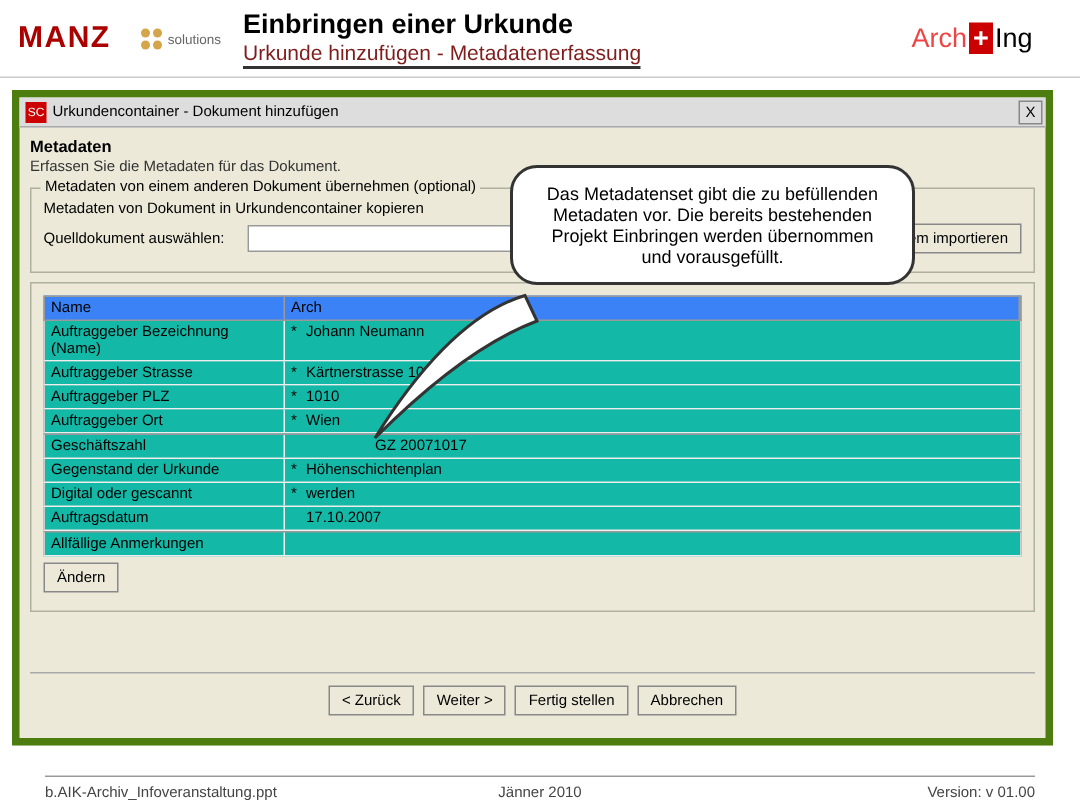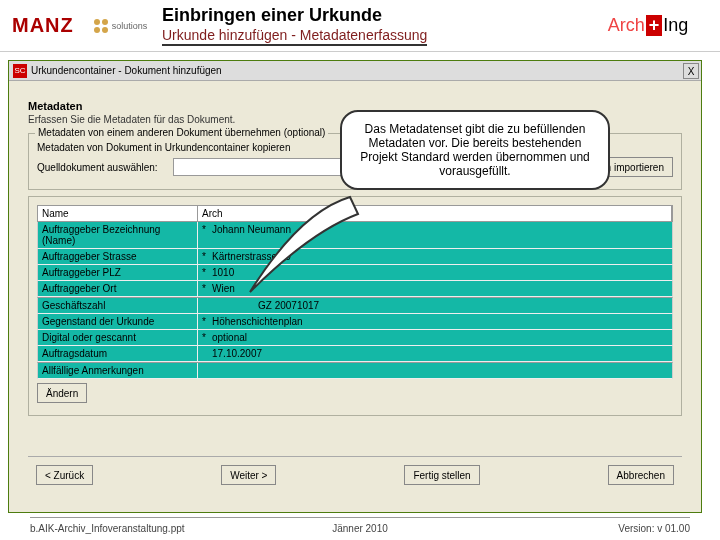--- a/index.html
+++ b/index.html
@@ -10,44 +10,44 @@
 .manz-text{font-weight:bold;font-size:20px;color:#a00;letter-spacing:1px}
 .manz-sol{font-size:9px;color:#666;}
 .manz-dots{display:grid;grid-template-columns:repeat(2,6px);gap:2px}
 .manz-dots span{width:6px;height:6px;background:#d4a54a;border-radius:50%}
 .title-block{flex:1;padding-left:20px}
 .title-main{font-size:18px;font-weight:bold}
 .title-sub{font-size:14px;color:#7f1d1d;border-bottom:2px solid #333;display:inline-block;padding-bottom:1px}
 .logo-right{width:120px;height:36px;display:flex;align-items:center;justify-content:center;font-size:18px;font-weight:normal}
 .arch{color:#ef4444}.plus{background:#c00;color:#fff;padding:0 3px;margin:0 1px;font-weight:bold}.ing{color:#000}
 .content{position:relative;padding:8px;height:440px}
-.dialog{width:694px;background:#ece9d8;border:1px solid #4d7c0f;position:relative}
+.dialog{width:694px;background:#ece9d8;border:5px solid #4d7c0f;position:relative}
 .dlg-title{height:20px;background:#ddd;display:flex;align-items:center;padding:0 4px;font-size:10px;border-bottom:1px solid #aaa}
 .dlg-title .ico{width:14px;height:14px;background:#c00;color:#fff;font-size:8px;display:flex;align-items:center;justify-content:center;margin-right:4px}
 .dlg-close{position:absolute;right:2px;top:2px;width:16px;height:16px;background:#ddd;border:1px solid #888;font-size:10px;display:flex;align-items:center;justify-content:center;cursor:pointer}
-.dlg-body{padding:19px}
+.dlg-body{padding:7px}
 .section-title{font-size:11px;font-weight:bold;margin-bottom:2px}
 .section-desc{font-size:10px;color:#333;margin-bottom:8px}
 .groupbox{border:1px solid #b0b0a0;padding:8px;margin-bottom:6px;position:relative}
 .groupbox-label{position:absolute;top:-7px;left:6px;background:#ece9d8;padding:0 3px;font-size:10px}
 .row{display:flex;align-items:center;gap:6px;margin-bottom:4px}
 .label{font-size:10px;width:130px}
 .input{flex:1;height:18px;border:1px solid #999;background:#fff;font-size:10px;padding:0 3px}
 .btn{height:20px;padding:0 8px;font-size:10px;background:#ece9d8;border:1px solid #888;cursor:pointer}
-.table-head{display:flex;background:#ffffff;border:1px solid #999}
+.table-head{display:flex;background:#3b82f6;border:1px solid #999}
 .table-head .th{font-size:10px;padding:2px 4px;border-right:1px solid #999}
 .th1{width:160px}.th2{flex:1}
 .table-row{display:flex;border-left:1px solid #ccc;border-right:1px solid #ccc;border-bottom:1px solid #eee;background:#14b8a6}
 .table-row .td{font-size:10px;padding:2px 4px}
 .td1{width:160px;border-right:1px solid #eee}
 .td2{flex:1;display:flex}
 .star{color:#000;width:10px}
 .val{flex:1}
 .andern-row{display:flex;justify-content:flex-start;padding:4px 0}
-.footer-btns{display:flex;justify-content:space-between;gap:6px;padding:8px;border-top:1px solid #aaa;margin-top:40px}
+.footer-btns{display:flex;justify-content:center;gap:6px;padding:8px;border-top:1px solid #aaa;margin-top:40px}
 .callout{position:absolute;top:58px;left:340px;width:270px;background:#fff;border:2px solid #333;border-radius:18px;padding:10px 14px;font-size:12px;text-align:center;z-index:10}
 .callout b{font-weight:normal}
 .tail-svg{position:absolute;top:140px;left:240px;z-index:9}
 .page-footer{position:absolute;bottom:6px;left:0;width:100%;display:flex;justify-content:space-between;padding:0 30px;font-size:10px;color:#444}
 .page-footer .center{position:absolute;left:50%;transform:translateX(-50%)}
 .footer-line{position:absolute;bottom:22px;left:30px;right:30px;height:1px;background:#999}
 </style>
 </head>
 <body>
 
@@ -144,21 +144,21 @@
               <div class="td td1">Gegenstand der Urkunde</div>
               <div class="td td2">
                 <span class="star">*</span>
                 <span class="val">Höhenschichtenplan</span>
               </div>
             </div>
             <div class="table-row">
               <div class="td td1">Digital oder gescannt</div>
               <div class="td td2">
                 <span class="star">*</span>
-                <span class="val">optional</span>
+                <span class="val">werden</span>
               </div>
             </div>
             <div class="table-row">
               <div class="td td1">Auftragsdatum</div>
               <div class="td td2">
                 <span class="star"></span>
                 <span class="val">17.10.2007</span>
               </div>
             </div>
             <div class="table-row" style="border-top: 1px solid rgb(153, 153, 153);">
@@ -177,21 +177,21 @@
       <div class="footer-btns">
         <button class="btn">&lt; Zurück</button>
         <button class="btn">Weiter &gt;</button>
         <button class="btn">Fertig stellen</button>
         <button class="btn">Abbrechen</button>
       </div>
     </div>
   </div>
 
   <div class="callout">
-    <span>Das </span><b>Metadatenset</b><span> gibt die zu befüllenden Metadaten vor. Die bereits bestehenden </span><b>Projekt Standard</b><span> werden übernommen und vorausgefüllt.</span>
+    <span>Das </span><b>Metadatenset</b><span> gibt die zu befüllenden Metadaten vor. Die bereits bestehenden </span><b>Projekt Einbringen</b><span> werden übernommen und vorausgefüllt.</span>
   </div>
   <svg class="tail-svg" width="120" height="110">
     <path d="M110 5 Q60 20 10 100 Q70 40 118 22 Z" fill="#fff" stroke="#333" stroke-width="2"></path>
   </svg>
 </div>
 
 <div class="footer-line"></div>
 <div class="page-footer">
   <span>b.AIK-Archiv_Infoveranstaltung.ppt</span>
   <span class="center">Jänner 2010</span>

